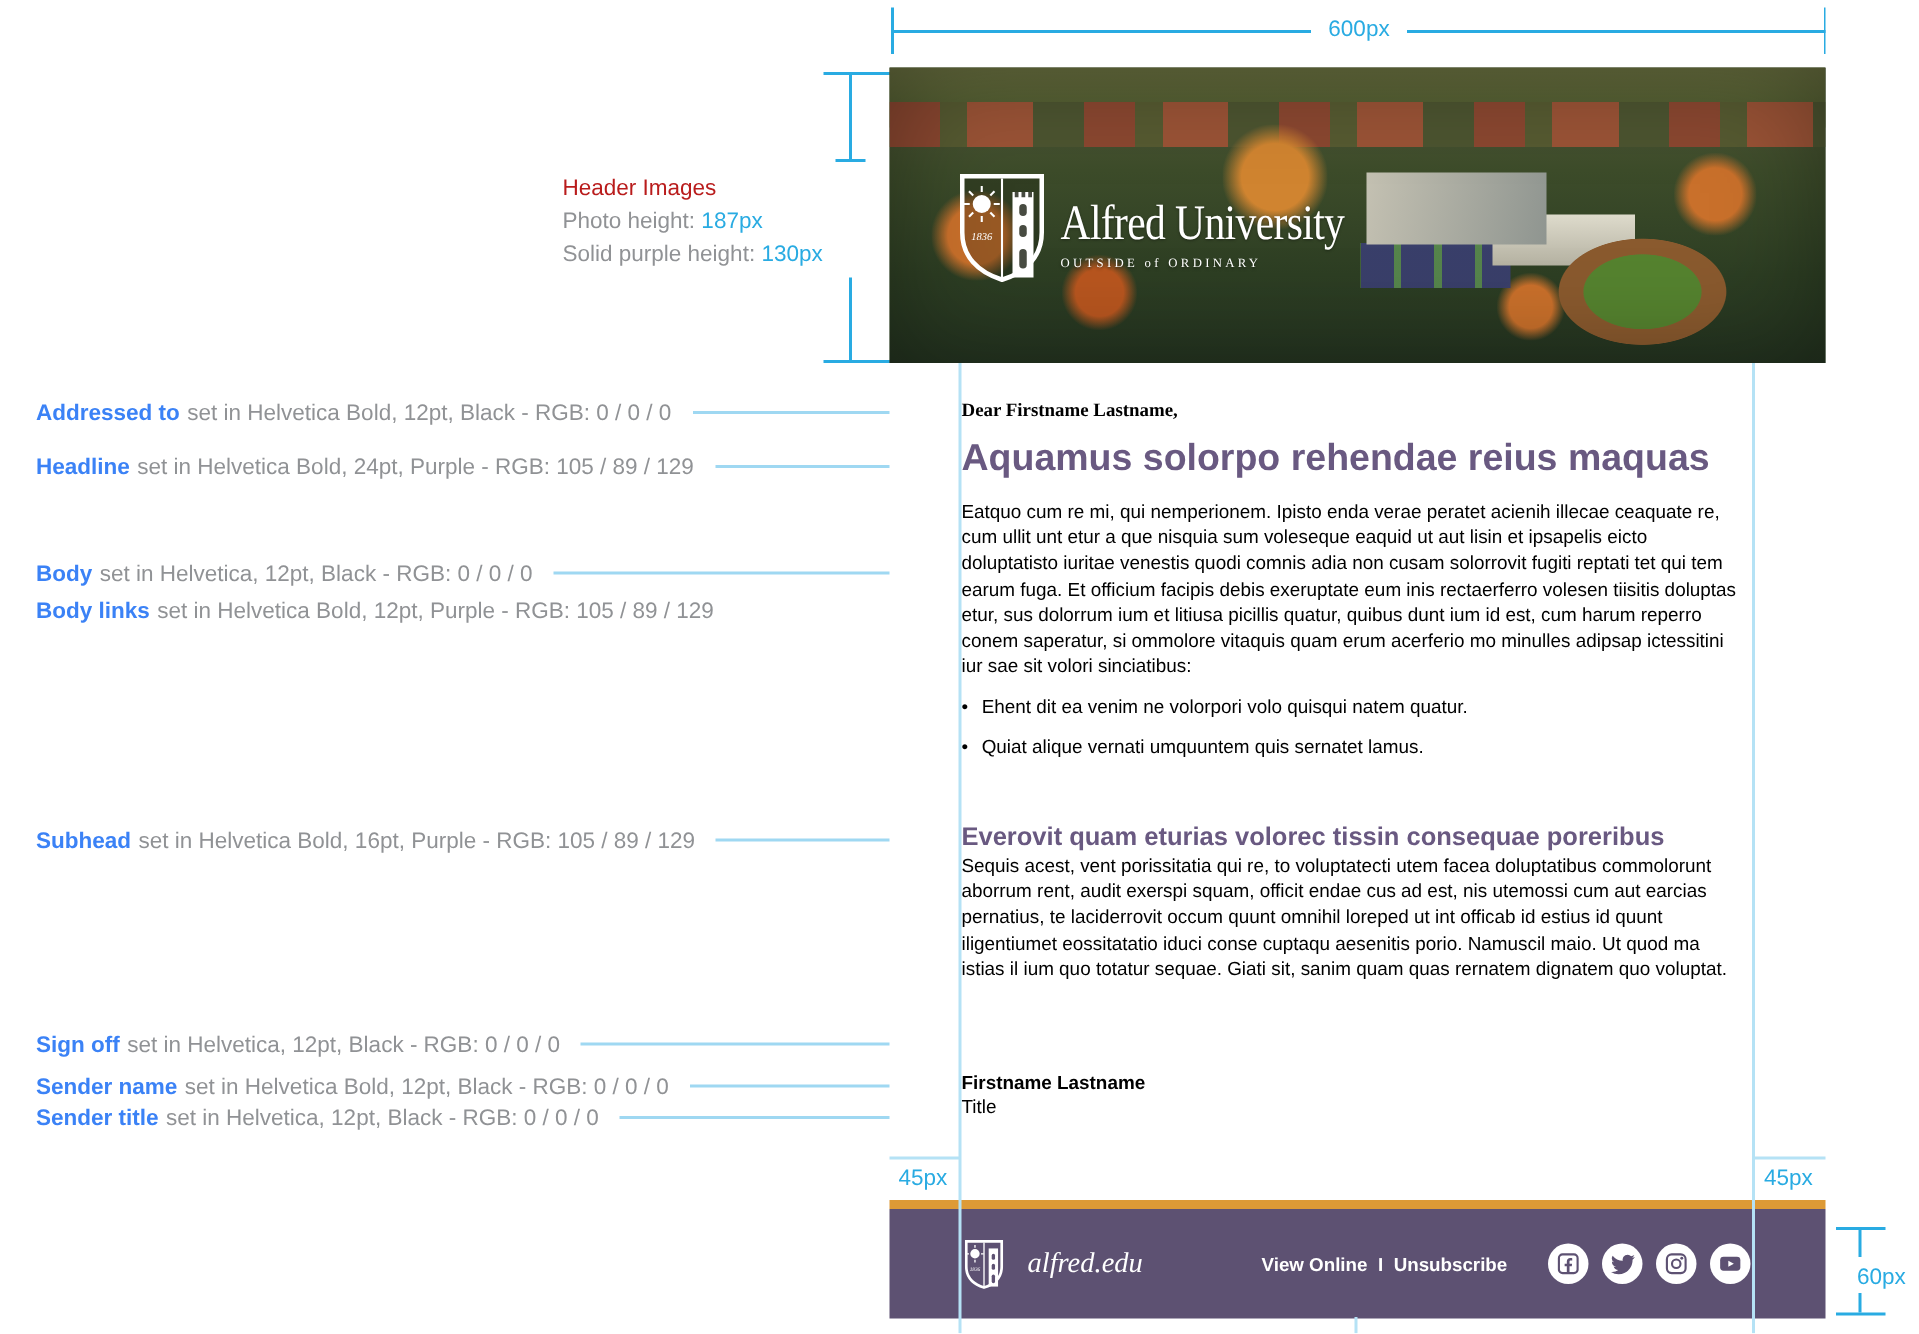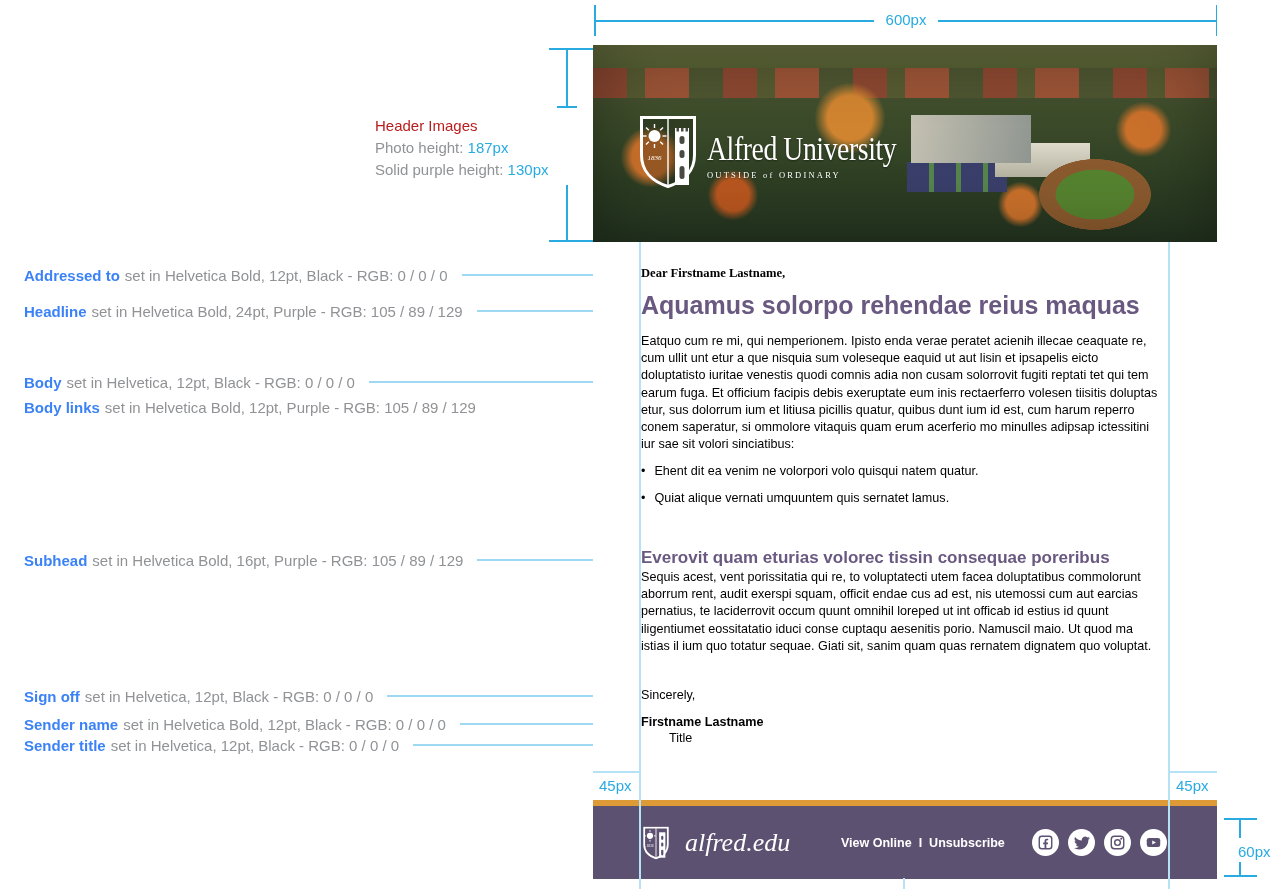--- a/index.html
+++ b/index.html
@@ -60,27 +60,27 @@
   .headline{top:49px;font-size:25px;line-height:28px;font-weight:bold;color:#695981;}
   .para{font-size:12.6px;line-height:17.2px;}
   .p1{top:91px;}
   .bullets{top:216px;}
   .bullet{font-size:12.6px;line-height:27px;}
   .bullet::before{content:"•";margin-right:9px;}
   .subhead{top:306px;font-size:17px;font-weight:bold;color:#695981;}
   .p2{top:327px;}
   .signoff{top:446px;font-size:12.6px;}
   .sender-name{top:473px;font-size:12.6px;font-weight:bold;}
-  .sender-title{top:489px;font-size:12.6px;padding-left:28px;}
+  .sender-title{top:489px;font-size:12.6px;}
 
   .orange-bar{width:624px;height:6px;background:#dd9a36;}
   .efooter{position:relative;width:624px;height:73px;background:#5d5172;}
   .f-shield{position:absolute;left:50px;top:50%;transform:translateY(-50%);}
   .f-domain{position:absolute;left:92px;top:50%;transform:translateY(-50%);
-            font-family:"Liberation Serif",serif;font-style:italic;font-size:26px;color:#fff;cursor:pointer;}
+            font-family:"Liberation Serif",serif;font-style:italic;font-size:19px;color:#fff;cursor:pointer;}
   .f-links{position:absolute;left:248px;top:0;bottom:0;display:flex;align-items:center;gap:7px;
            color:#fff;font-size:12.5px;font-weight:600;}
   .f-links span{cursor:pointer;}
   .f-sep{cursor:default;}
   .f-social{position:absolute;right:50px;top:0;bottom:0;display:flex;align-items:center;gap:9px;}
   .soc{width:27px;height:27px;border-radius:50%;background:#fff;display:flex;align-items:center;justify-content:center;cursor:pointer;}
   .soc svg{display:block;}
 </style>
 </head>
 <body>
@@ -183,21 +183,20 @@
     <div class="ebody">
       <div class="greeting">Dear Firstname Lastname,</div>
       <div class="headline">Aquamus solorpo rehendae reius maquas</div>
       <p class="para p1">Eatquo cum re mi, qui nemperionem. Ipisto enda verae peratet acienih illecae ceaquate re, cum ullit unt etur a que nisquia sum voleseque eaquid ut aut lisin et ipsapelis eicto doluptatisto iuritae venestis quodi comnis adia non cusam solorrovit fugiti reptati tet qui tem earum fuga. Et officium facipis debis exeruptate eum inis rectaerferro volesen tiisitis doluptas etur, sus dolorrum ium et litiusa picillis quatur, quibus dunt ium id est, cum harum reperro conem saperatur, si ommolore vitaquis quam erum acerferio mo minulles adipsap ictessitini iur sae sit volori sinciatibus:</p>
       <div class="bullets">
         <div class="bullet">Ehent dit ea venim ne volorpori volo quisqui natem quatur.</div>
         <div class="bullet">Quiat alique vernati umquuntem quis sernatet lamus.</div>
       </div>
       <div class="subhead">Everovit quam eturias volorec tissin consequae poreribus</div>
       <p class="para p2">Sequis acest, vent porissitatia qui re, to voluptatecti utem facea doluptatibus commolorunt aborrum rent, audit exerspi squam, officit endae cus ad est, nis utemossi cum aut earcias pernatius, te laciderrovit occum quunt omnihil loreped ut int officab id estius id quunt iligentiumet eossitatatio iduci conse cuptaqu aesenitis porio. Namuscil maio. Ut quod ma istias il ium quo totatur sequae. Giati sit, sanim quam quas rernatem dignatem quo voluptat.</p>
-      <div class="signoff">Sincerely,</div>
       <div class="sender-name">Firstname Lastname</div>
       <div class="sender-title">Title</div>
     </div>
 
     <div class="orange-bar"></div>
 
     <div class="efooter">
       <svg class="f-shield" width="26" height="33" viewBox="0 0 58 74">
         <path d="M2.5 2.5 H55.5 V40 C55.5 56 45 66.5 29 71.5 C13 66.5 2.5 56 2.5 40 Z" fill="none" stroke="#fff" stroke-width="4"></path>
         <line x1="29" y1="4" x2="29" y2="70" stroke="#fff" stroke-width="2"></line>

